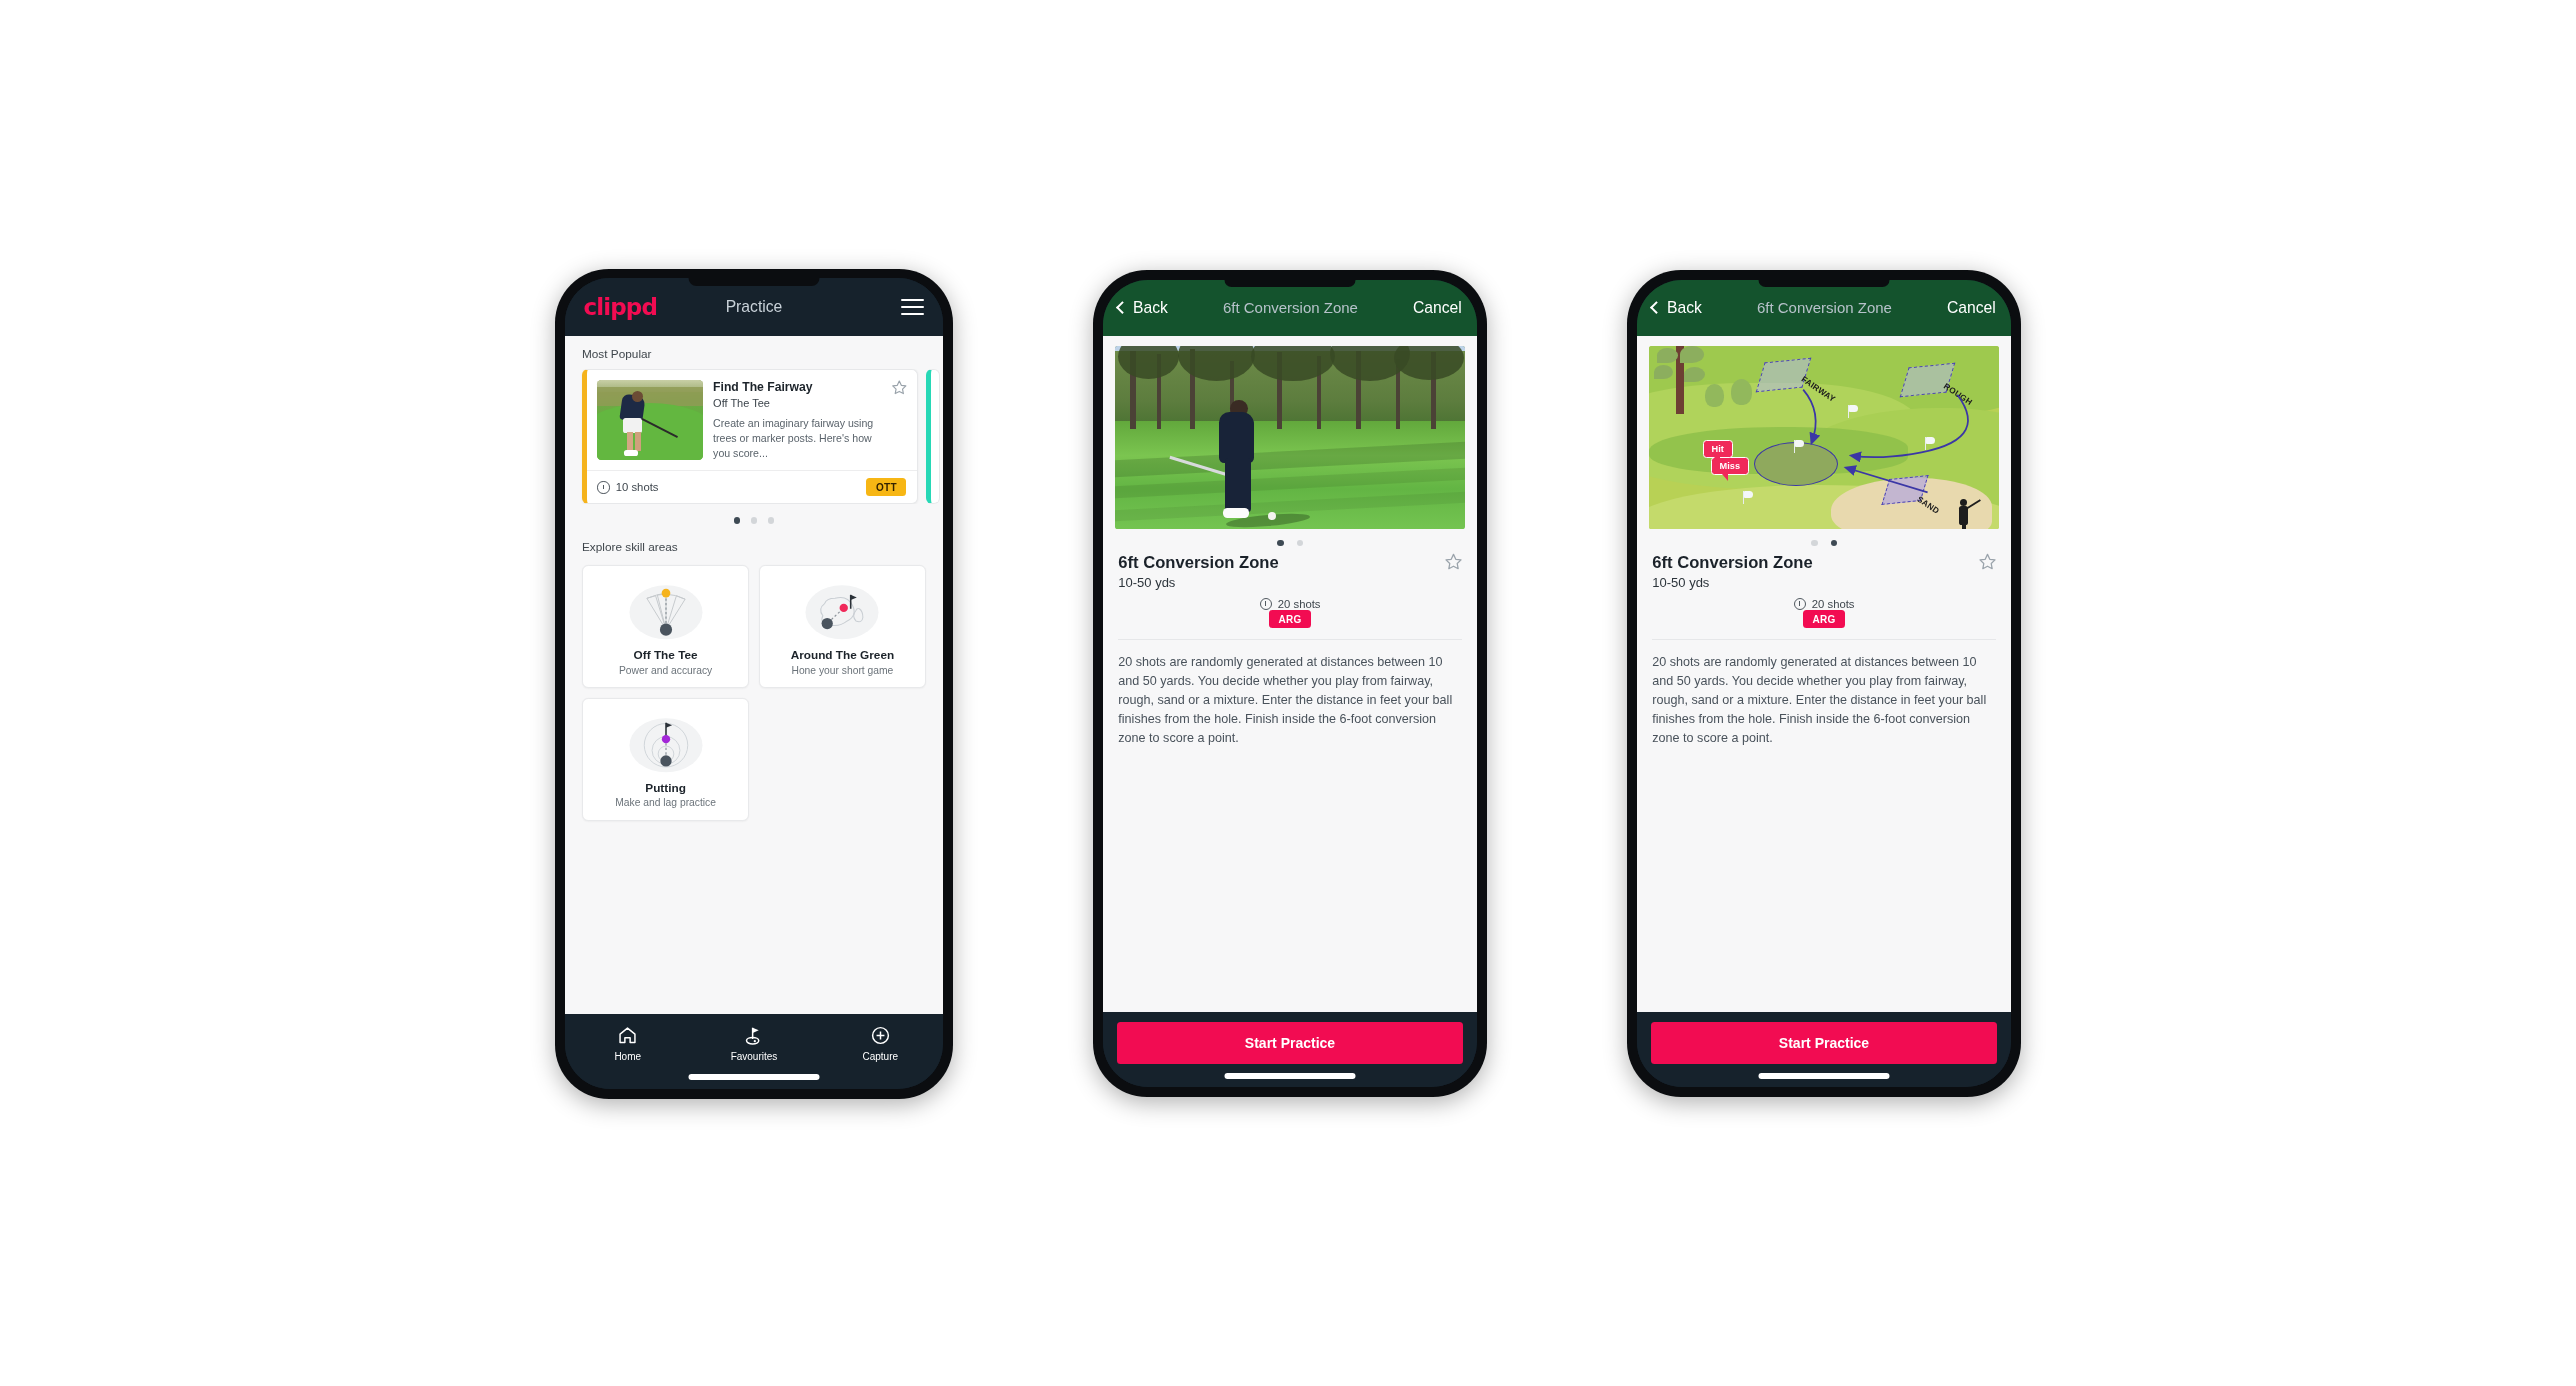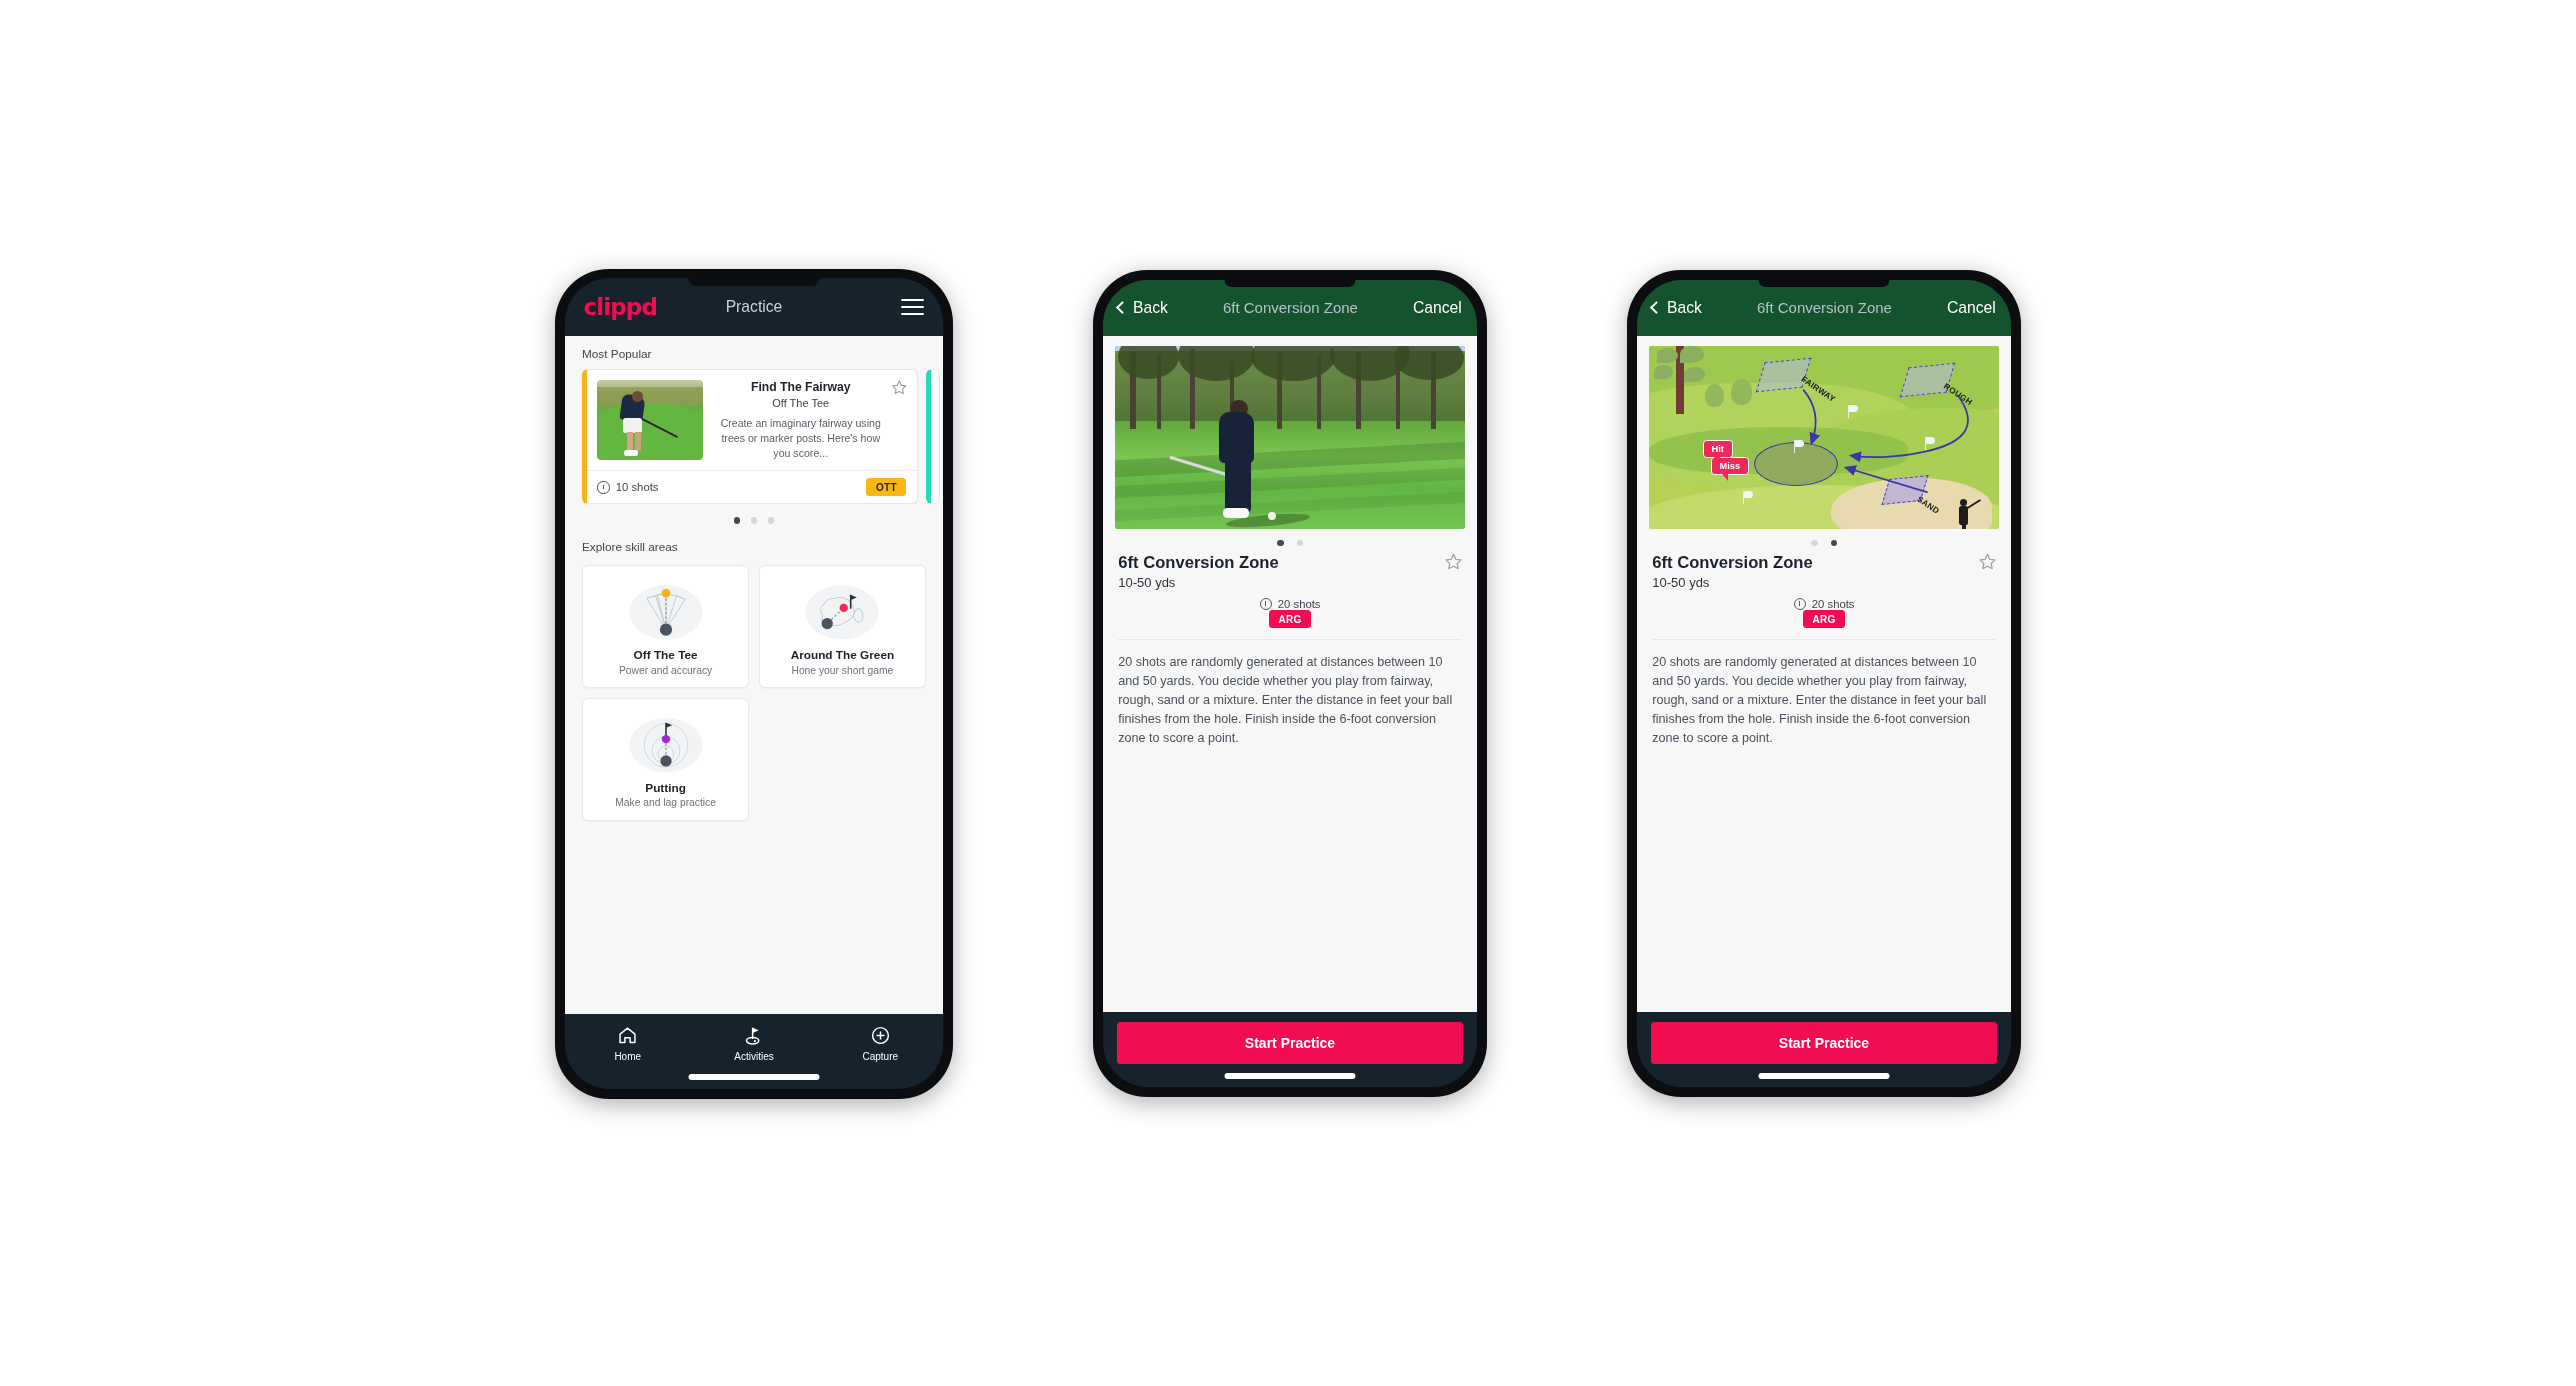--- a/index.html
+++ b/index.html
@@ -142,21 +142,21 @@
     height: 2.6px; background: #f20c52;
   }
 
   .section-label {
     font-size: 11.8px;
     color: #3f464c;
     padding: 11.3px 17.4px 7.8px 17.4px;
   }
 
   
-  .carousel { padding: 0 17.4px; display: flex; gap: 8px; overflow: hidden; text-align: center; }
+  .carousel { padding: 0 17.4px; display: flex; gap: 8px; overflow: hidden; }
   .drill-card {
     background: #fff;
     border-radius: 6.1px;
     border: 0.9px solid #e7e8ea;
     border-left: 5.2px solid #f5b31c;
     width: 336px;
     flex: 0 0 auto;
     overflow: hidden;
     box-shadow: 0 0.9px 2.6px rgba(0,0,0,.06);
   }
@@ -491,21 +491,21 @@
         </div>
         <div class="tabitem">
           <div class="ic">
             <svg width="21" height="21" viewBox="0 0 24 24" fill="none" stroke="#fff" stroke-width="1.7">
               <line x1="11" y1="3" x2="11" y2="16"></line>
               <path d="M11 3 L18 6 L11 9 Z" fill="#fff" stroke="none"></path>
               <ellipse cx="11" cy="18" rx="7" ry="3.6"></ellipse>
               <circle cx="13.5" cy="18.5" r="1.3" fill="#fff" stroke="none"></circle>
             </svg>
           </div>
-          <div class="lbl">Activities</div>
+          <div class="lbl">Favourites</div>
         </div>
         <div class="tabitem">
           <div class="ic">
             <svg width="21" height="21" viewBox="0 0 24 24" fill="none" stroke="#fff" stroke-width="1.7">
               <circle cx="12" cy="12" r="9"></circle>
                 <line x1="12" y1="7.5" x2="12" y2="16.5"></line>
                 <line x1="7.5" y1="12" x2="16.5" y2="12"></line>
             </svg>
           </div>
           <div class="lbl">Capture</div>

